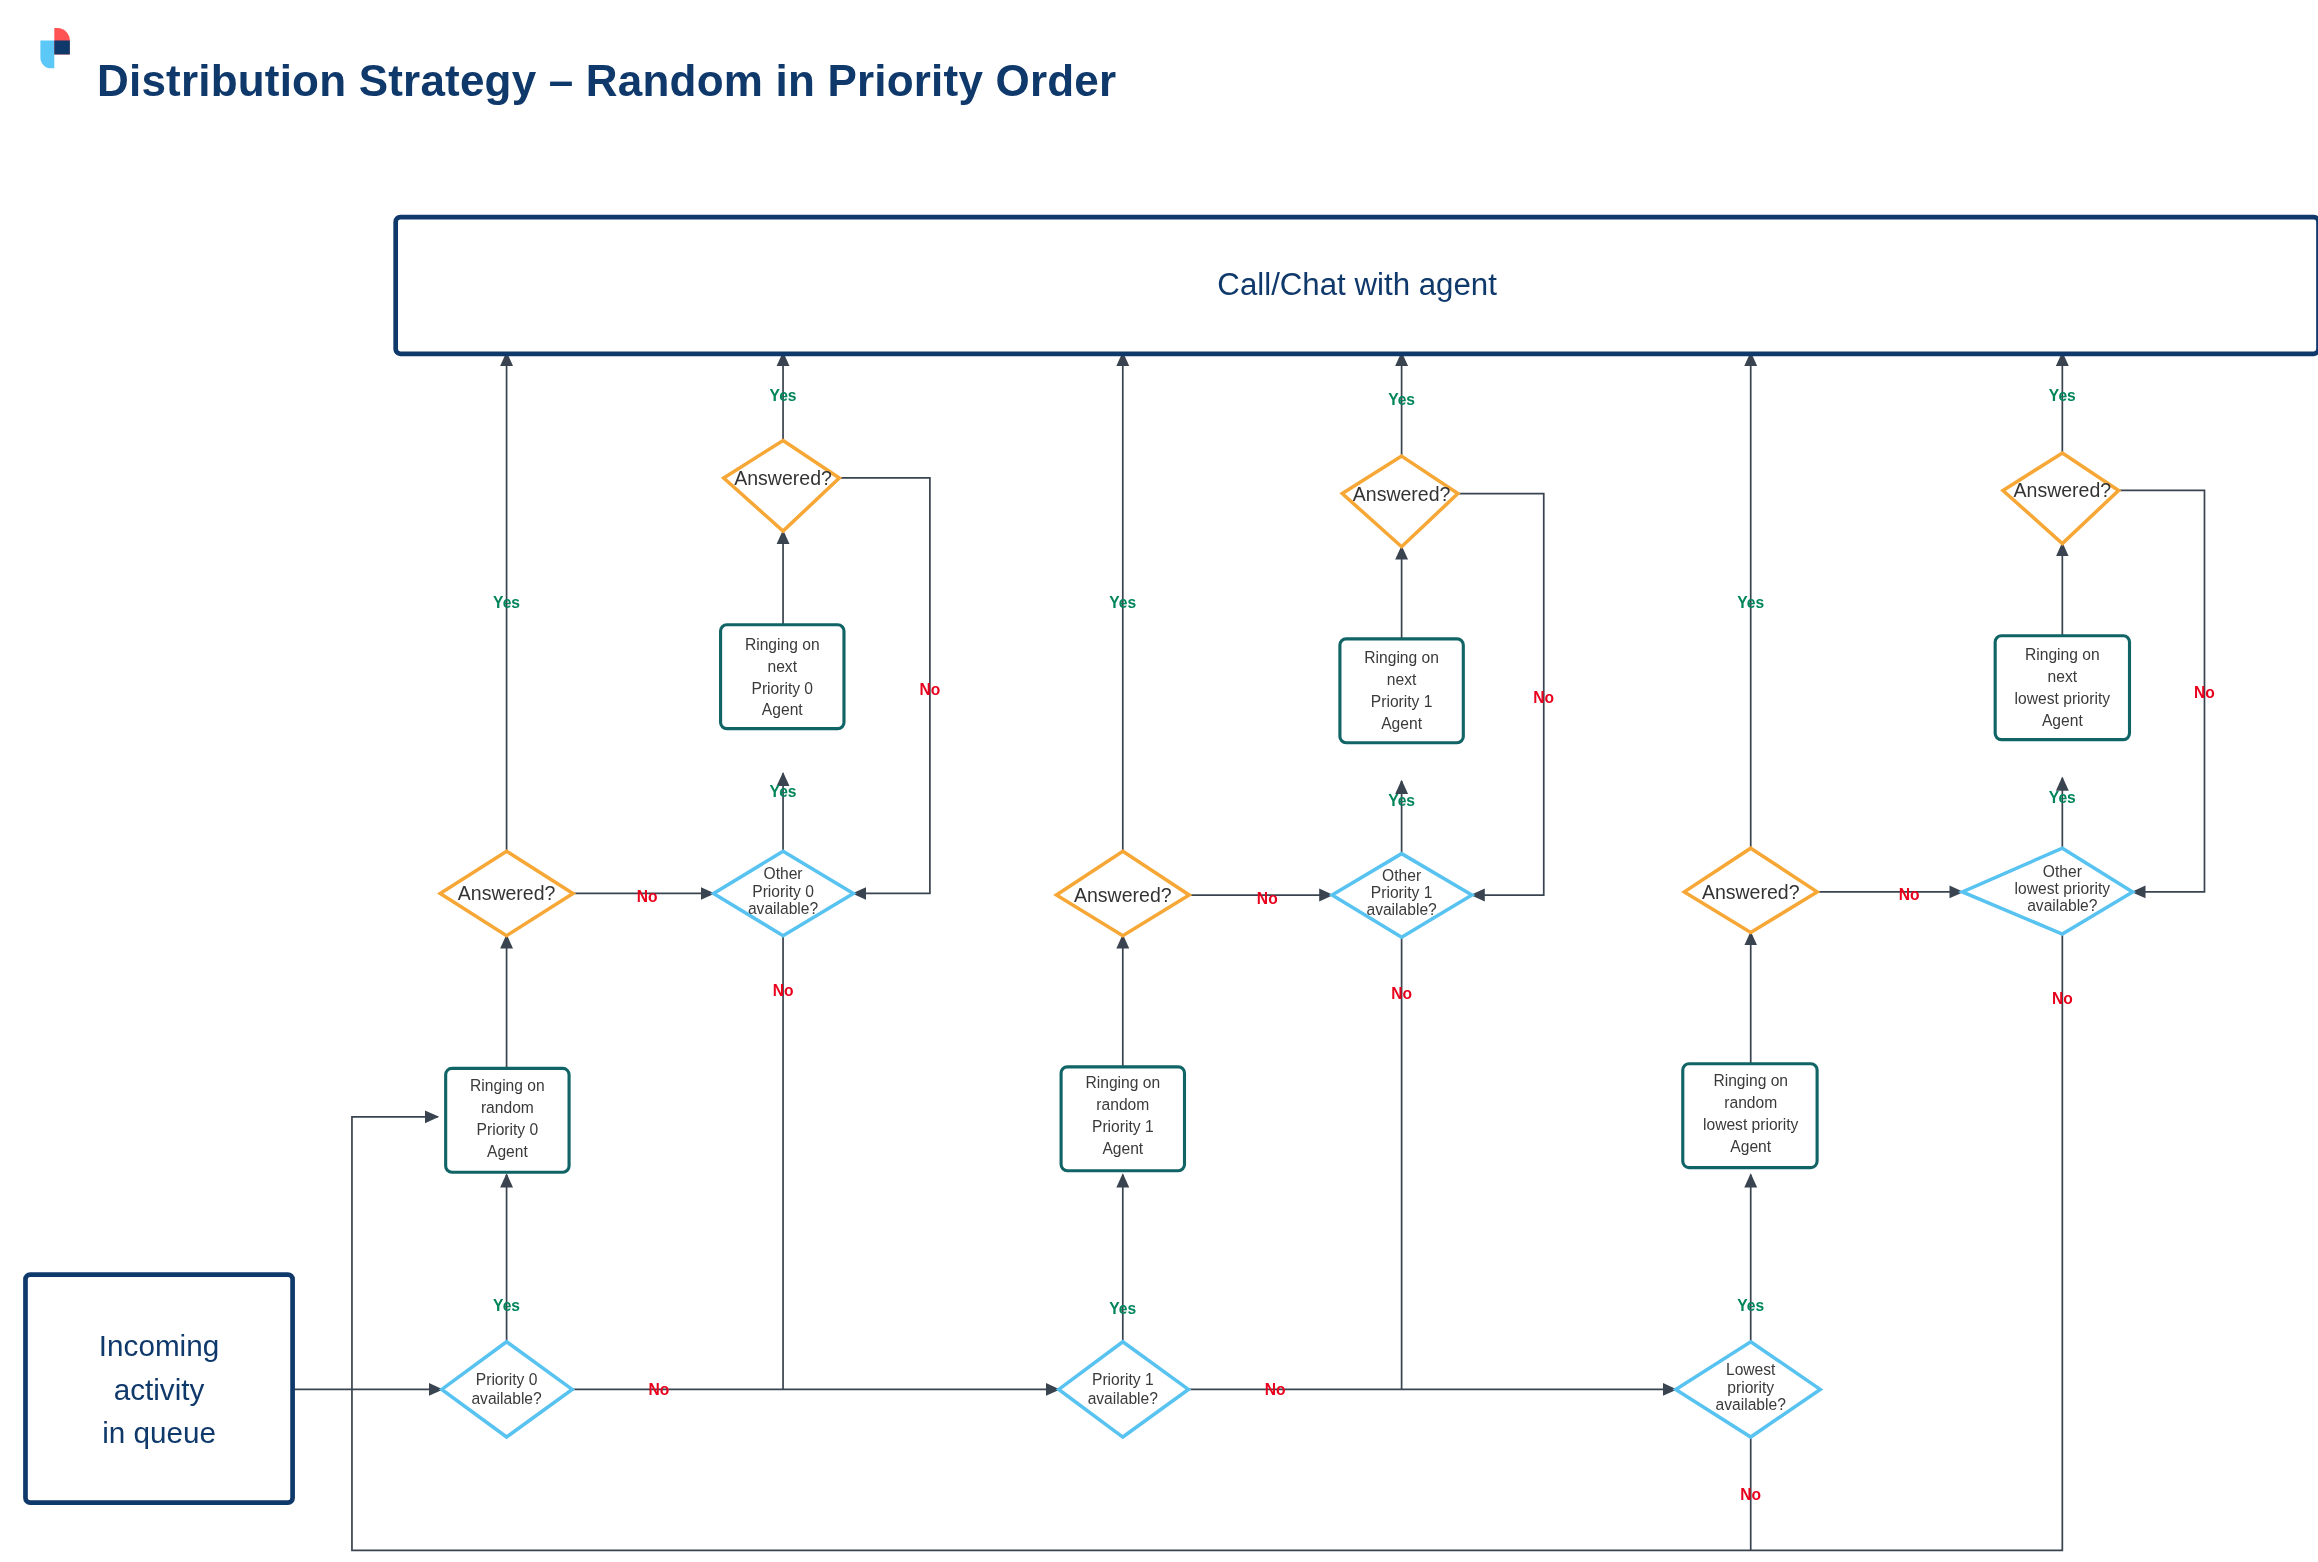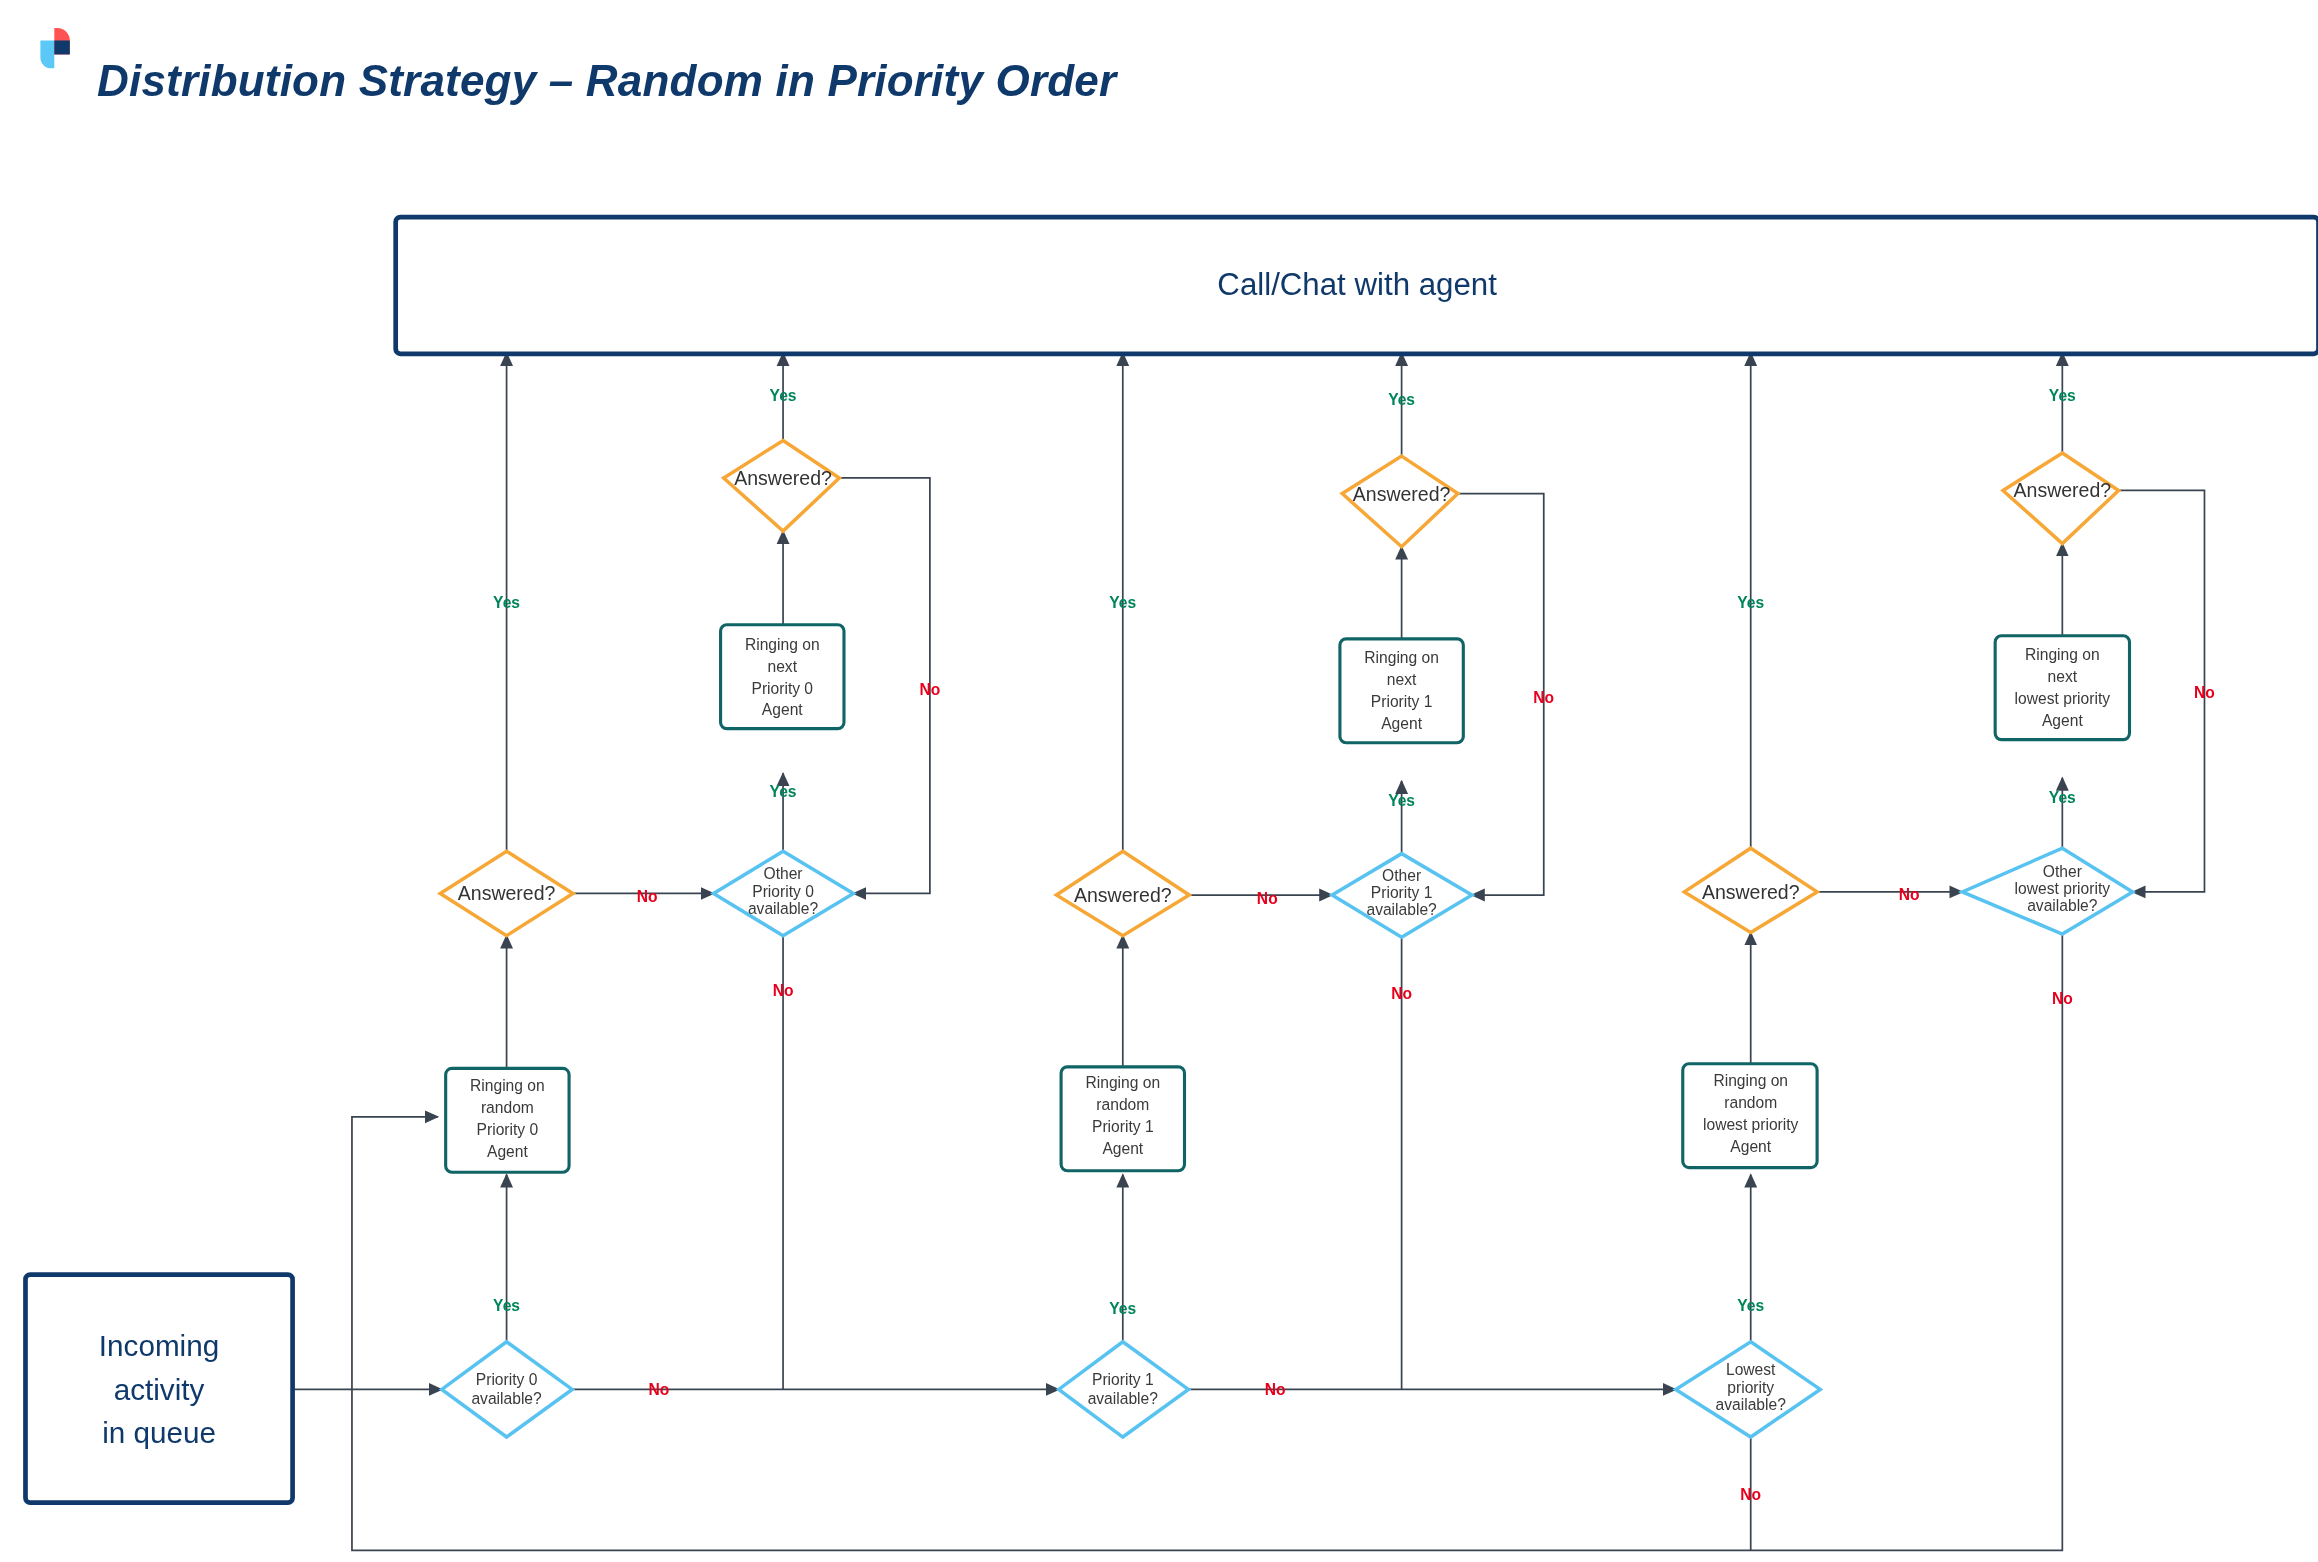--- a/index.html
+++ b/index.html
@@ -29,21 +29,20 @@
   }
   .page-title {
     position: absolute;
     left: 97px;
     top: 56px;
     font-size: 44px;
     font-weight: bold;
     color: #10396B;
     letter-spacing: 0.2px;
     white-space: nowrap;
-    font-style: italic;
   }
   svg text {
     font-family: "Liberation Sans", sans-serif;
   }
   .nodeText {
     fill: #333333;
     font-size: 25px;
     text-anchor: middle;
   }
   .nodeTextSm {

